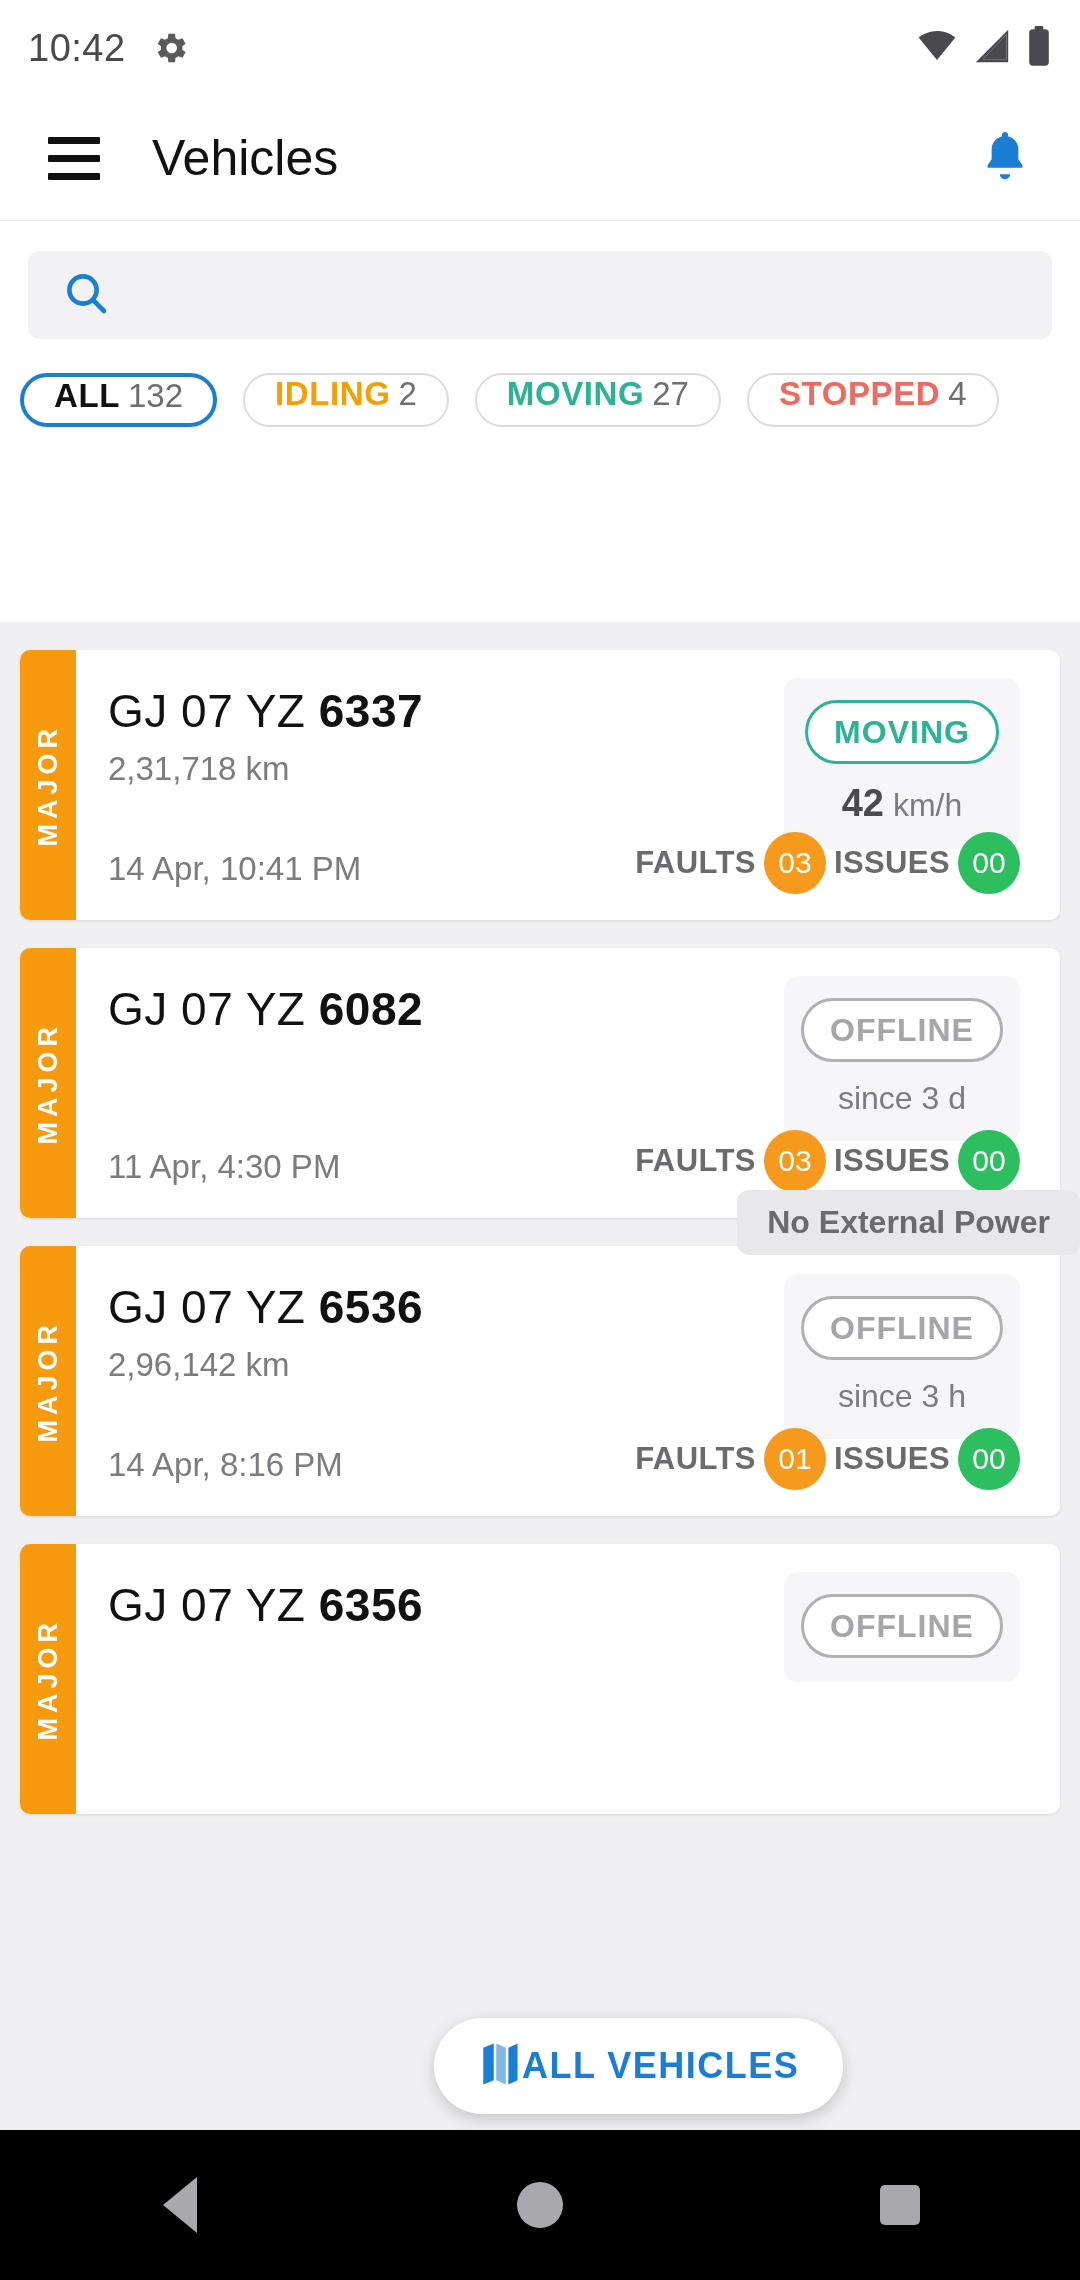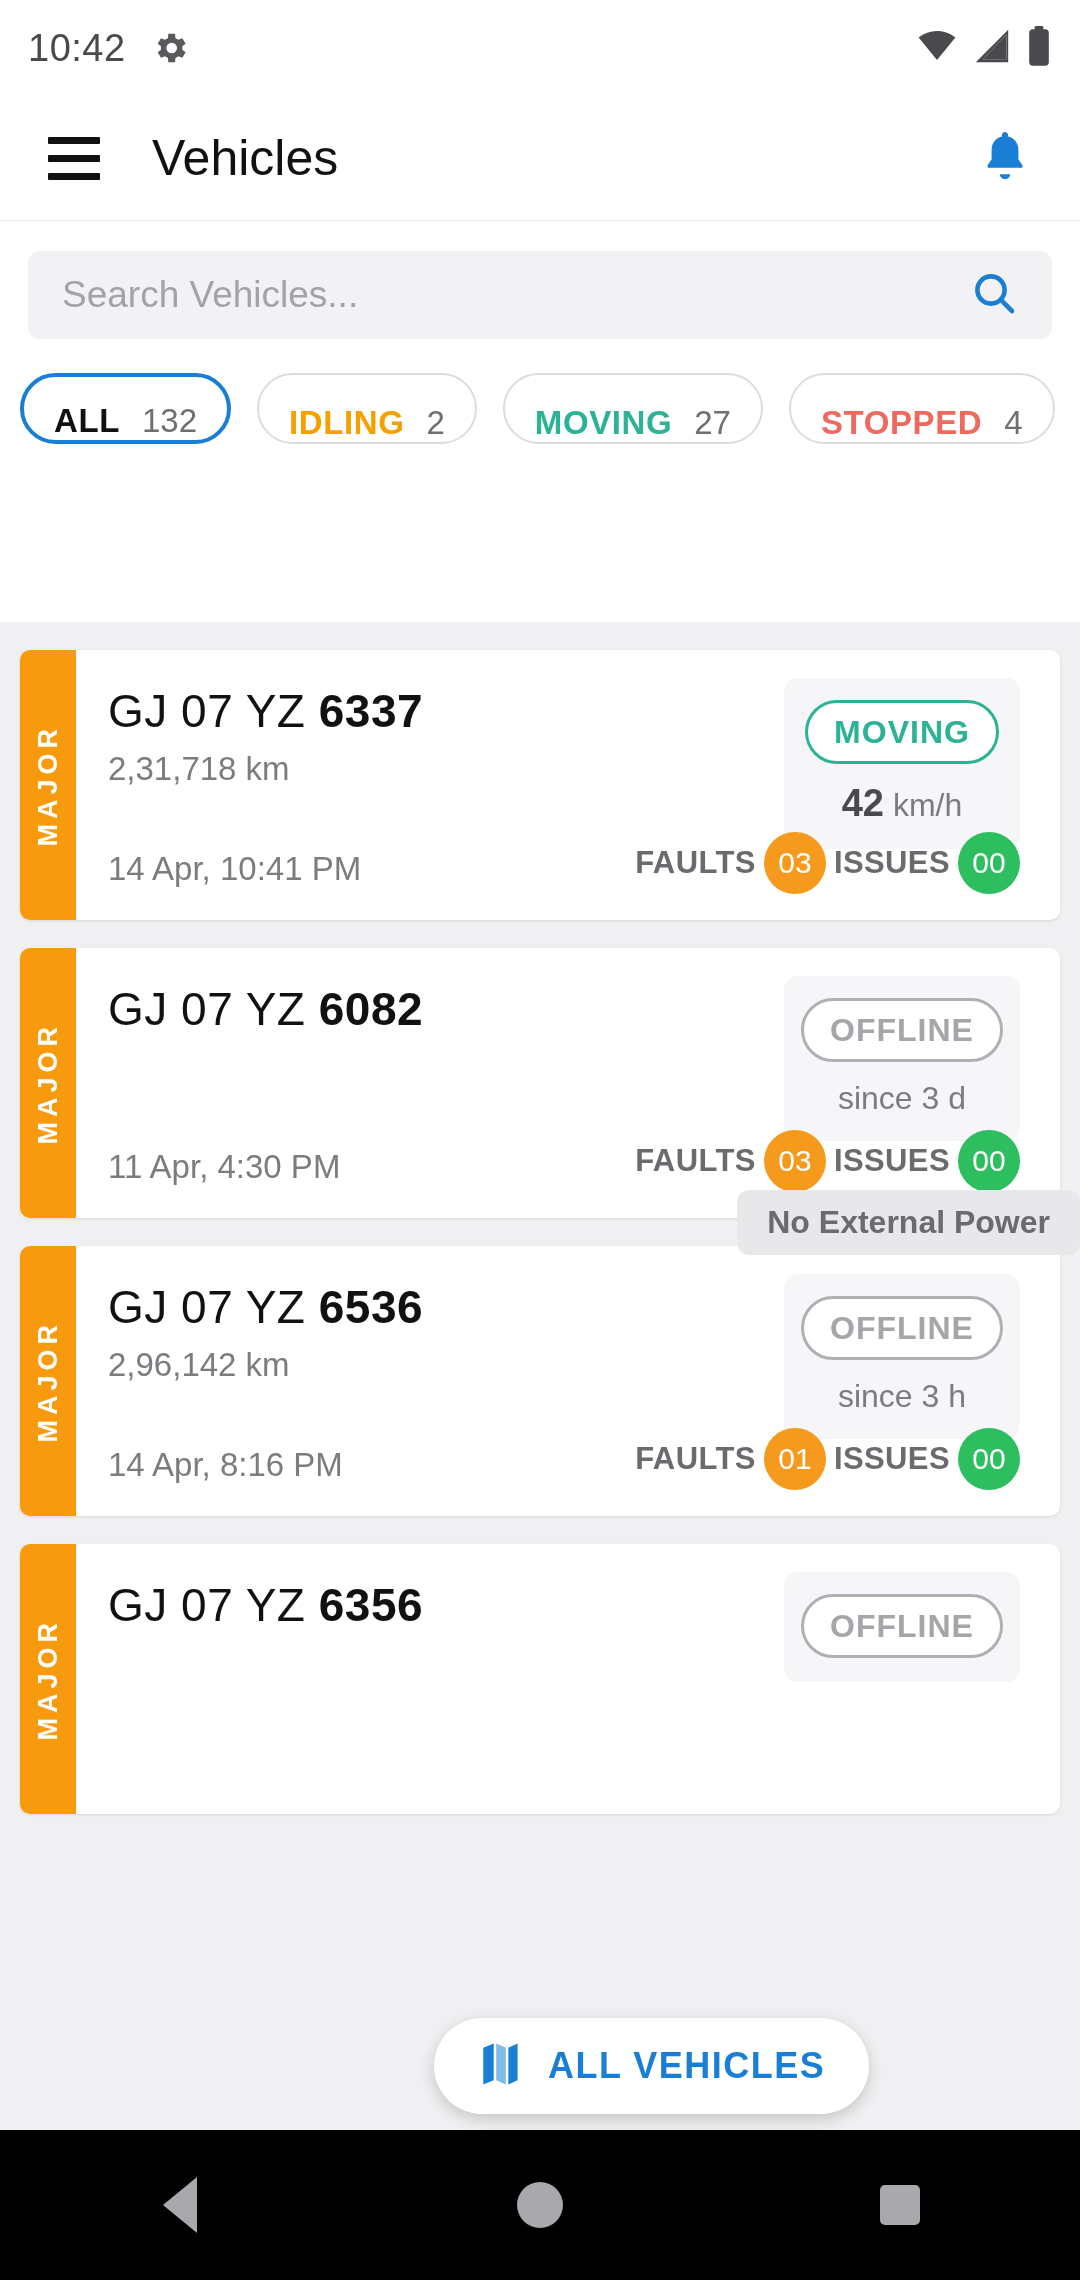--- a/index.html
+++ b/index.html
@@ -45,23 +45,23 @@
     font-size:37px; color:#9a9a9e;
   }
   .search-input::placeholder { color:#a3a3a7; }
 
   
   .chips {
     display:flex; gap:26px; padding:34px 0 34px 20px;
     background:#fff; overflow:hidden; white-space:nowrap;
   }
   .chip {
-    flex:0 0 auto; height:71px; border-radius:999px;
+    flex:0 0 auto; height:54px; border-radius:999px;
     border:2px solid #dcdcdf; background:#fff;
-    display:flex; align-items:flex-end; gap:22px;
+    display:flex; align-items:flex-start; gap:8px;
     padding:0 30px; cursor:pointer;
   }
   .chip.selected { border:4px solid #1a7fd4; }
   .chip-label { font-size:33px; font-weight:bold; letter-spacing:0.6px; }
   .chip-count { font-size:33px; color:#6f6f73; }
   .chip.c-all  .chip-label { color:#111; }
   .chip.c-idle .chip-label { color:#f5a000; }
   .chip.c-move .chip-label { color:#2cb396; }
   .chip.c-stop .chip-label { color:#ef6a5e; }
 
@@ -132,21 +132,21 @@
     background:#e8e8ea; border-radius:12px;
     padding:14px 30px; font-size:32px; font-weight:bold; color:#6b6b6f;
     white-space:nowrap; z-index:3;
   }
 
   
   .fab {
     position:absolute; left:434px; top:2018px;
     background:#ffffff; border-radius:999px;
     box-shadow:0 5px 16px rgba(0,0,0,0.18);
-    height:96px; display:flex; align-items:center; gap:26px;
+    height:96px; display:flex; align-items:center; 
     padding:0 44px; z-index:10; cursor:pointer;
   }
   .fab-text {
     font-size:36px; font-weight:bold; color:#1a7fd4; letter-spacing:1.5px;
   }
 
   
   .navbar {
     position:absolute; left:0; right:0; bottom:0; height:150px;
     background:#000; display:flex; align-items:center; justify-content:space-around;
@@ -200,21 +200,20 @@
     <div class="bell">
       <svg width="54" height="58" viewBox="0 0 24 26" fill="#1a7fd4">
         <path d="M12 2.2c-.8 0-1.4.6-1.4 1.4v.7C7.8 4.9 6 7.3 6 10.2v4.3l-1.8 2.6v1.2h15.6v-1.2L18 14.5v-4.3c0-2.9-1.8-5.3-4.6-5.9v-.7c0-.8-.6-1.4-1.4-1.4z"></path>
         <path d="M12 23.4c1.3 0 2.3-1 2.3-2.2H9.7c0 1.2 1 2.2 2.3 2.2z"></path>
       </svg>
     </div>
   </div>
 
   <div class="search-wrap">
     <div class="search-box">
-      <input class="search-input" type="text" placeholder="Search Vehicles..." style="">
       <span>
         <svg width="48" height="48" viewBox="0 0 24 24" fill="none" stroke="#1a7fd4" stroke-width="2.3">
           <circle cx="10.5" cy="10.5" r="6.8"></circle>
           <line x1="15.6" y1="15.6" x2="21" y2="21" stroke-linecap="round"></line>
         </svg>
       </span>
     </div>
   </div>
 
   <div class="chips">

